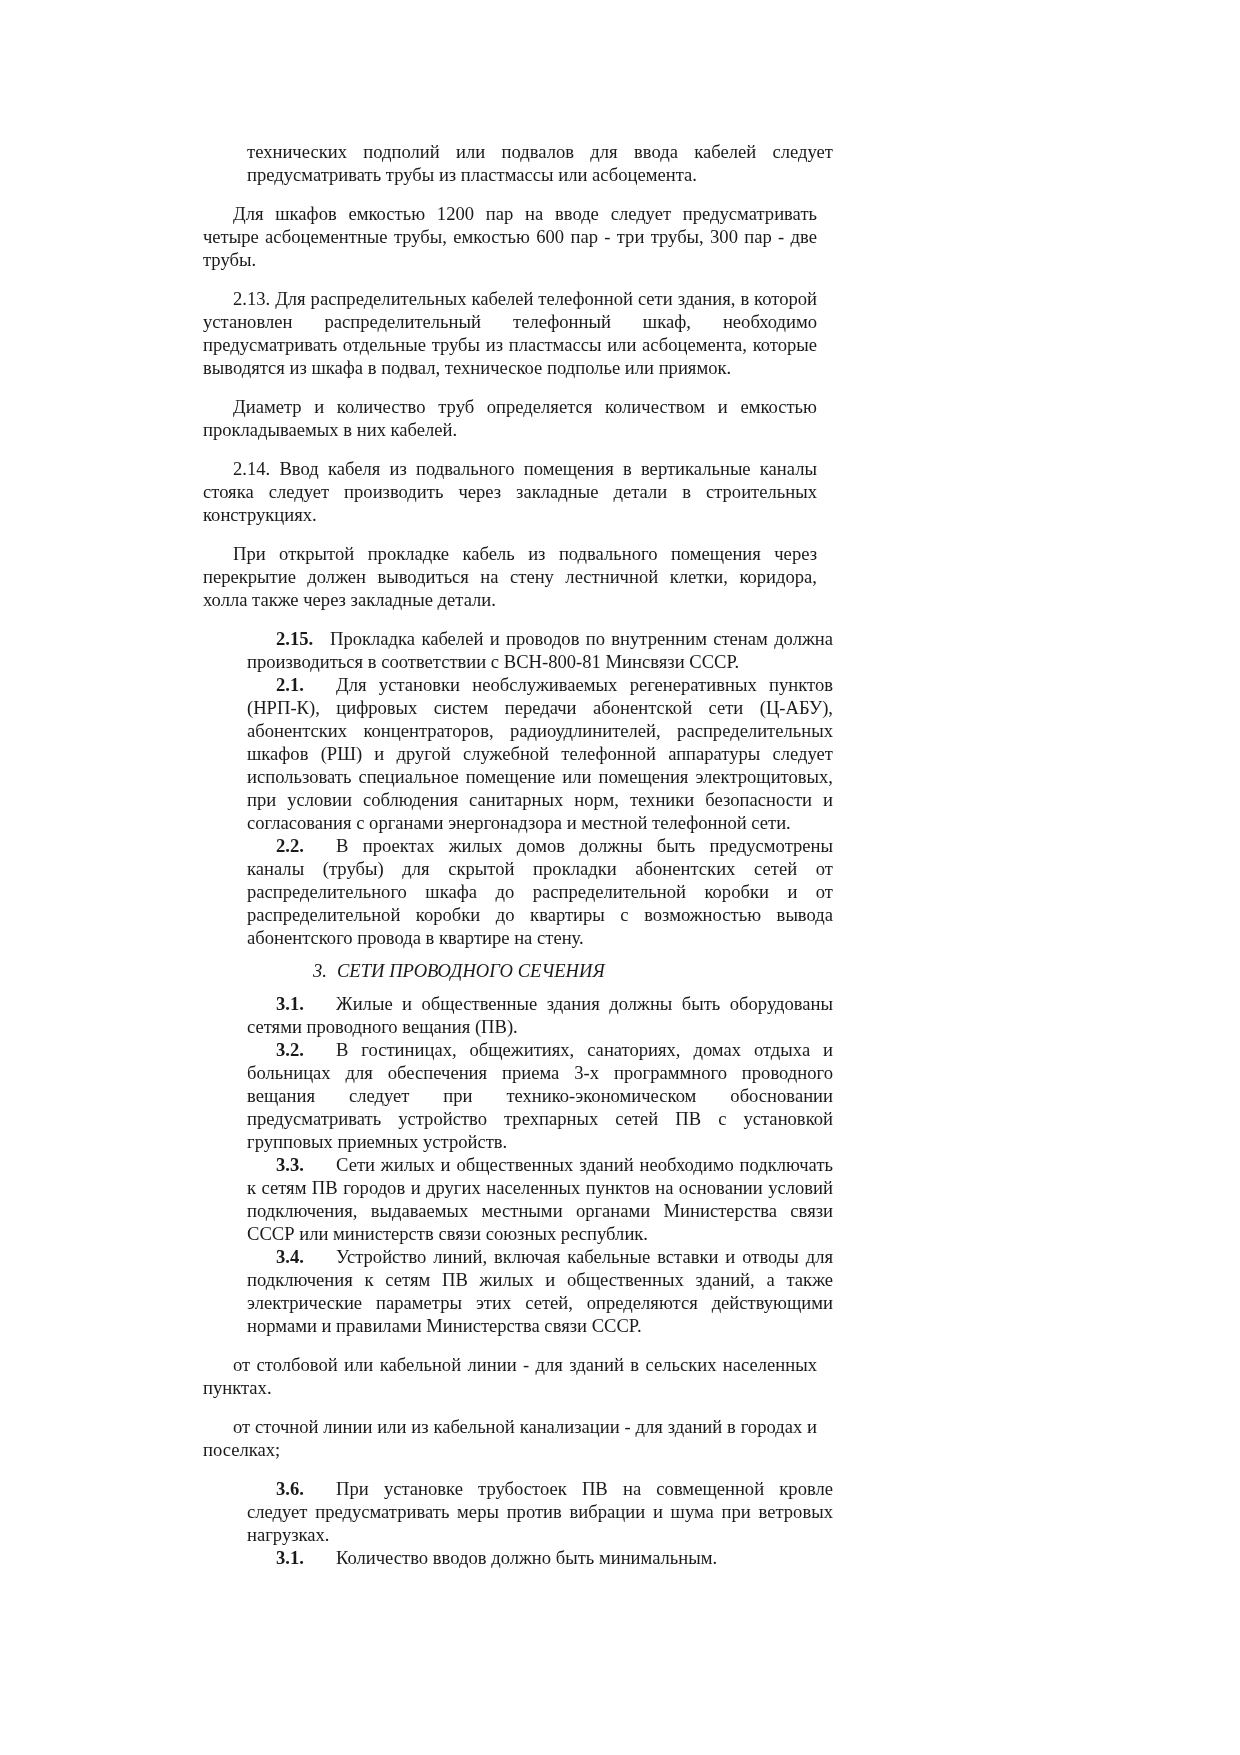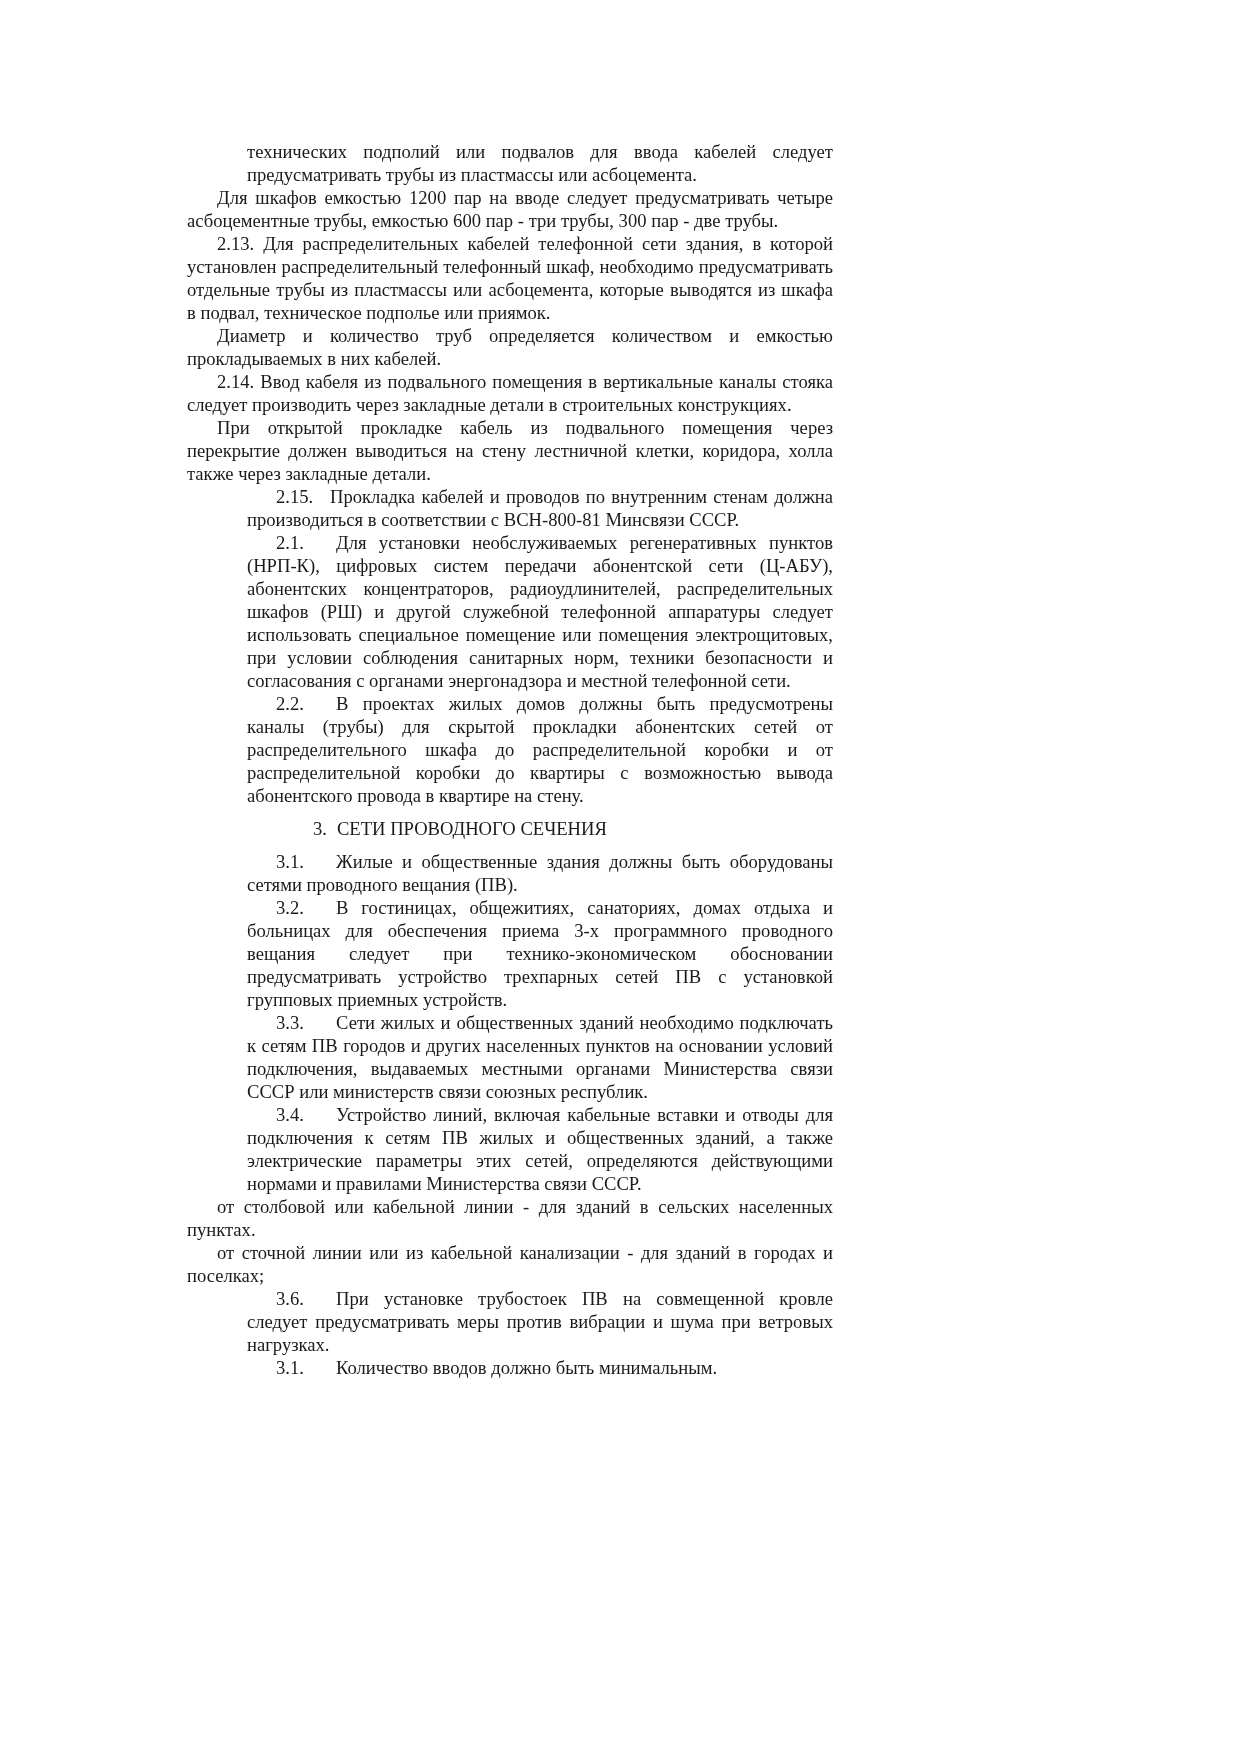--- a/index.html
+++ b/index.html
@@ -2,29 +2,29 @@
 <html><head>
 <meta charset="utf-8">
 <style>
   html, body { margin: 0; padding: 0; background: #ffffff; }
   body { width: 1240px; height: 1755px; position: relative; overflow: hidden; }
   .page {
     position: absolute; left: 187px; top: 140px; width: 646px;
     font-family: "Liberation Serif", "DejaVu Serif", serif;
     font-size: 18.6px; line-height: 23px; color: #1a1a1a;
   }
-  .p { margin: 0; text-align: justify; text-indent: 30px; }
+  .p { margin: 16px; text-align: justify; text-indent: 30px; }
   .ind { margin: 0 0 0 60px; text-align: justify; }
   .ind.first-indented { text-indent: 0; }
-  .num { display: inline-block; padding-left: 29px; }
+  .num { display: inline-block; padding-left: 29px; font-weight: bold; }
   .num.w1 { width: 54px; }
   .num.w3 { width: 60px; }
   .heading {
     margin: 10px 0 10px 0; padding-left: 126px;
-    text-align: left; font-size: 18.6px;
+    text-align: left; font-size: 18.6px; font-style: italic;
   }
   .heading .hnum { margin-right: 10px; }
 </style>
 </head>
 <body>
 
 <div class="page">
   <p class="ind first-indented">технических подполий или подвалов для ввода кабелей следует предусматривать трубы из пластмассы или асбоцемента.</p>
   <p class="p">Для шкафов емкостью 1200 пар на вводе следует предусматривать четыре асбоцементные трубы, емкостью 600 пар - три трубы, 300 пар - две трубы.</p>
   <p class="p">2.13. Для распределительных кабелей телефонной сети здания, в которой установлен распределительный телефонный шкаф, необходимо предусматривать отдельные трубы из пластмассы или асбоцемента, которые выводятся из шкафа в подвал, техническое подполье или приямок.</p>

